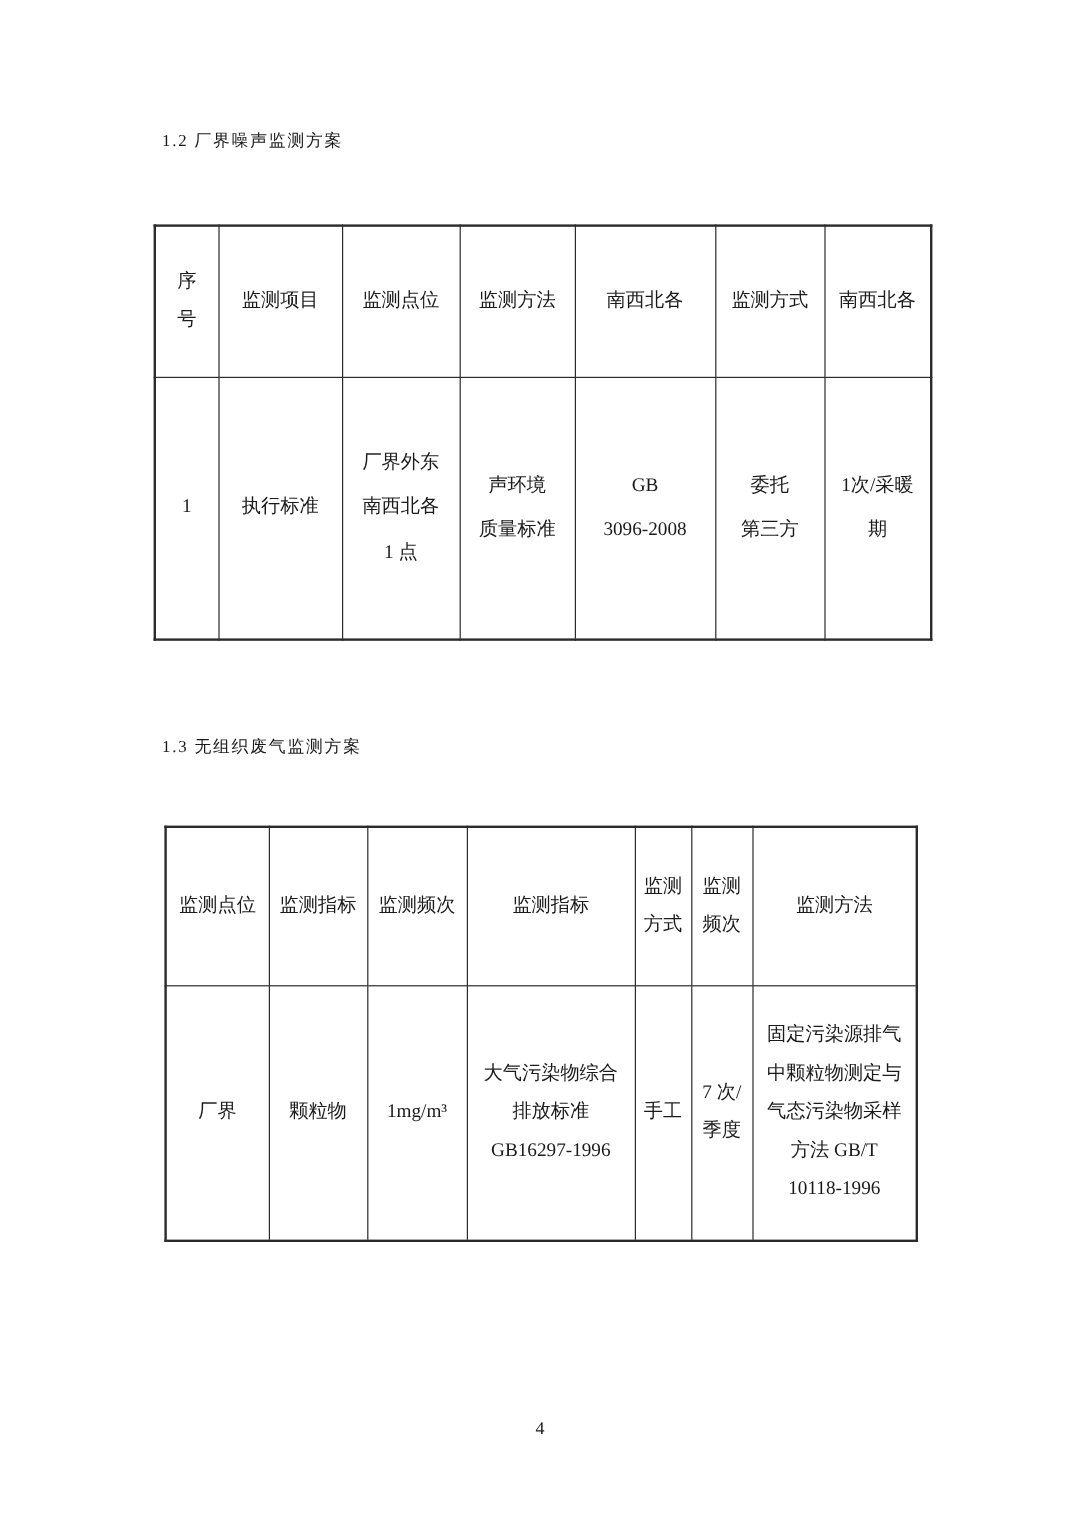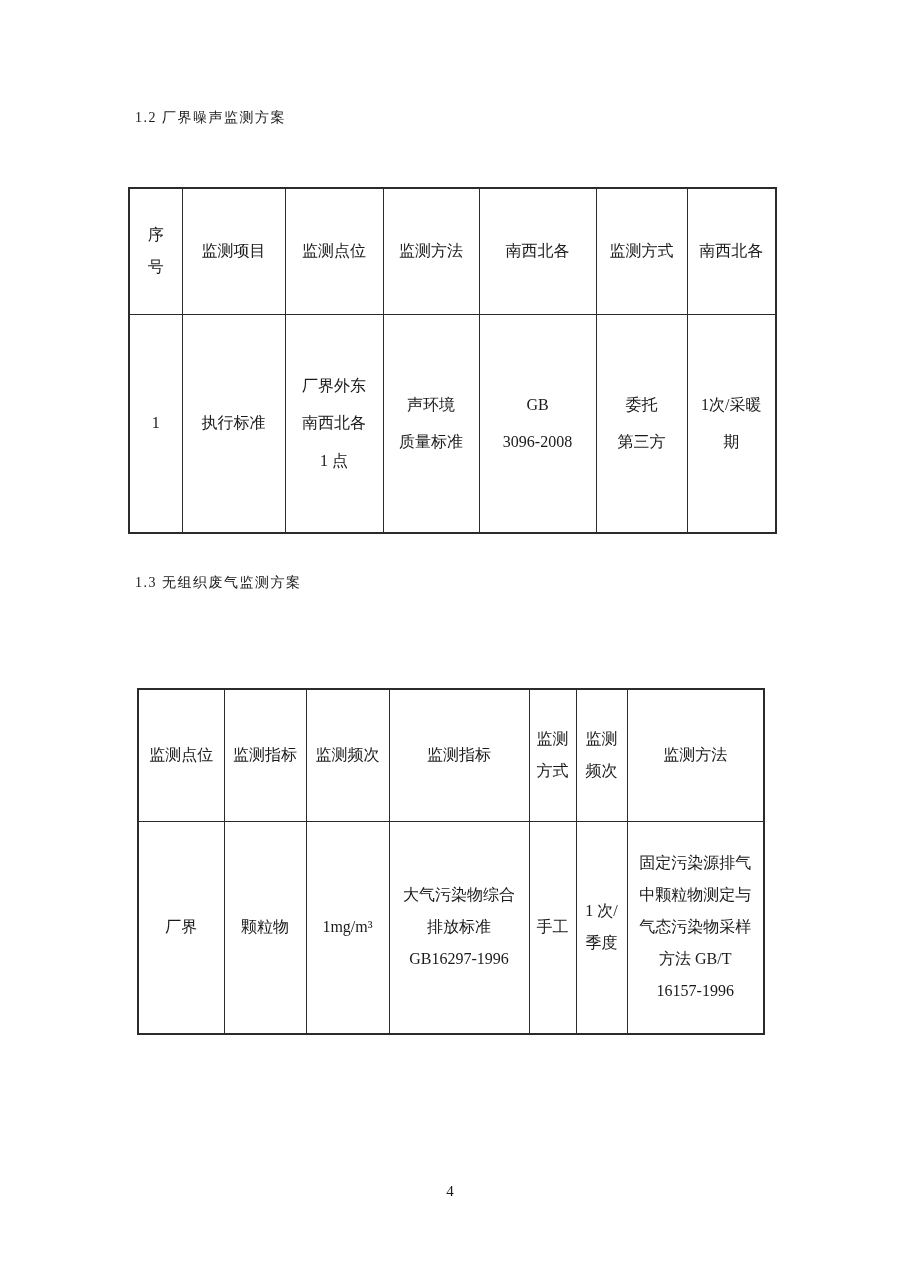--- a/index.html
+++ b/index.html
@@ -13,21 +13,21 @@
     color: #1a1a1a;
     overflow: hidden;
   }
   .heading {
     position: absolute;
     font-size: 14px;
     letter-spacing: 1.5px;
     white-space: nowrap;
   }
   #heading-1 { left: 135px; top: 109px; }
-  #heading-2 { left: 135px; top: 574px; }
+  #heading-2 { left: 135px; top: 614px; }
 
   table.doc-table {
     position: absolute;
     border-collapse: collapse;
     table-layout: fixed;
     background: #ffffff;
     border: 2px solid #2b2b2b;
   }
   #table-1 { left: 128px; top: 187px; width: 647px; }
   #table-2 { left: 137px; top: 688px; width: 626px; }
@@ -131,26 +131,26 @@
         <th>监测方法</th>
       </tr>
       <tr class="data-row">
         <td>厂界</td>
         <td>颗粒物</td>
         <td>1mg/m³</td>
         <td>大气污染物综合
 排放标准
 GB16297-1996</td>
         <td>手工</td>
-        <td>1 次/
+        <td>7 次/
 季度</td>
         <td>固定污染源排气
 中颗粒物测定与
 气态污染物采样
 方法 GB/T
-16157-1996</td>
+10118-1996</td>
       </tr>
     </tbody>
   </table>
 
   <div class="page-num">4</div>
 
 </div>
 
 </body></html>

